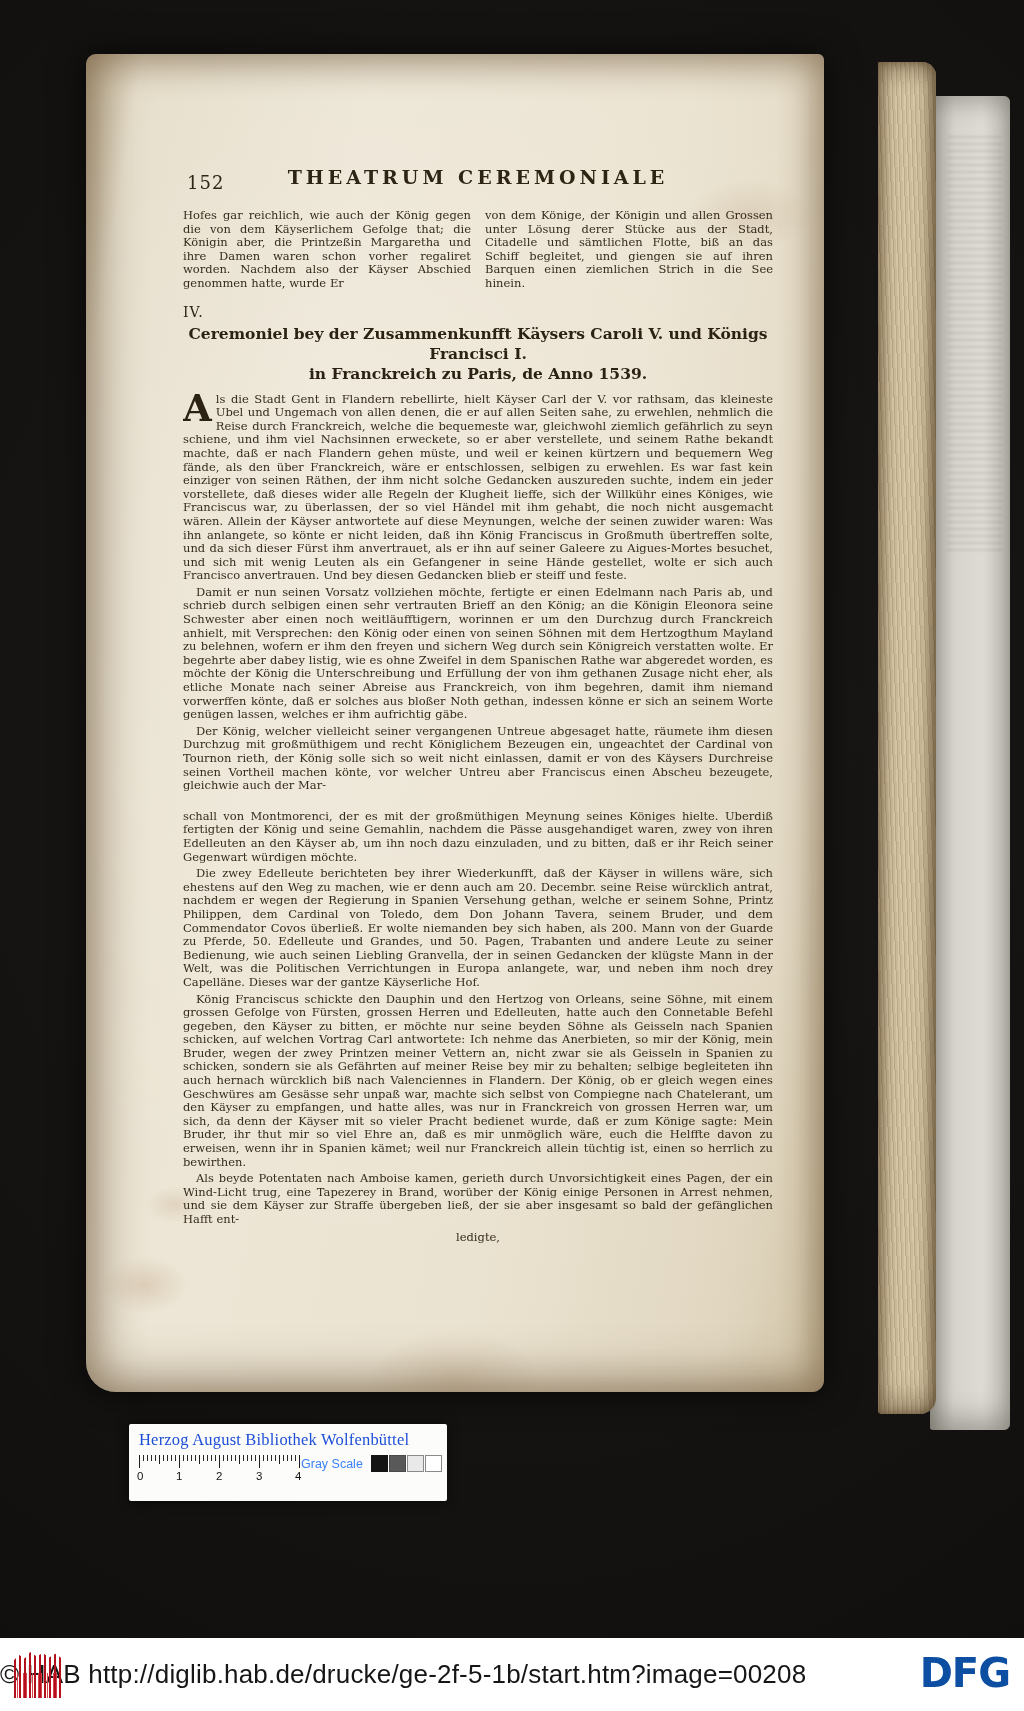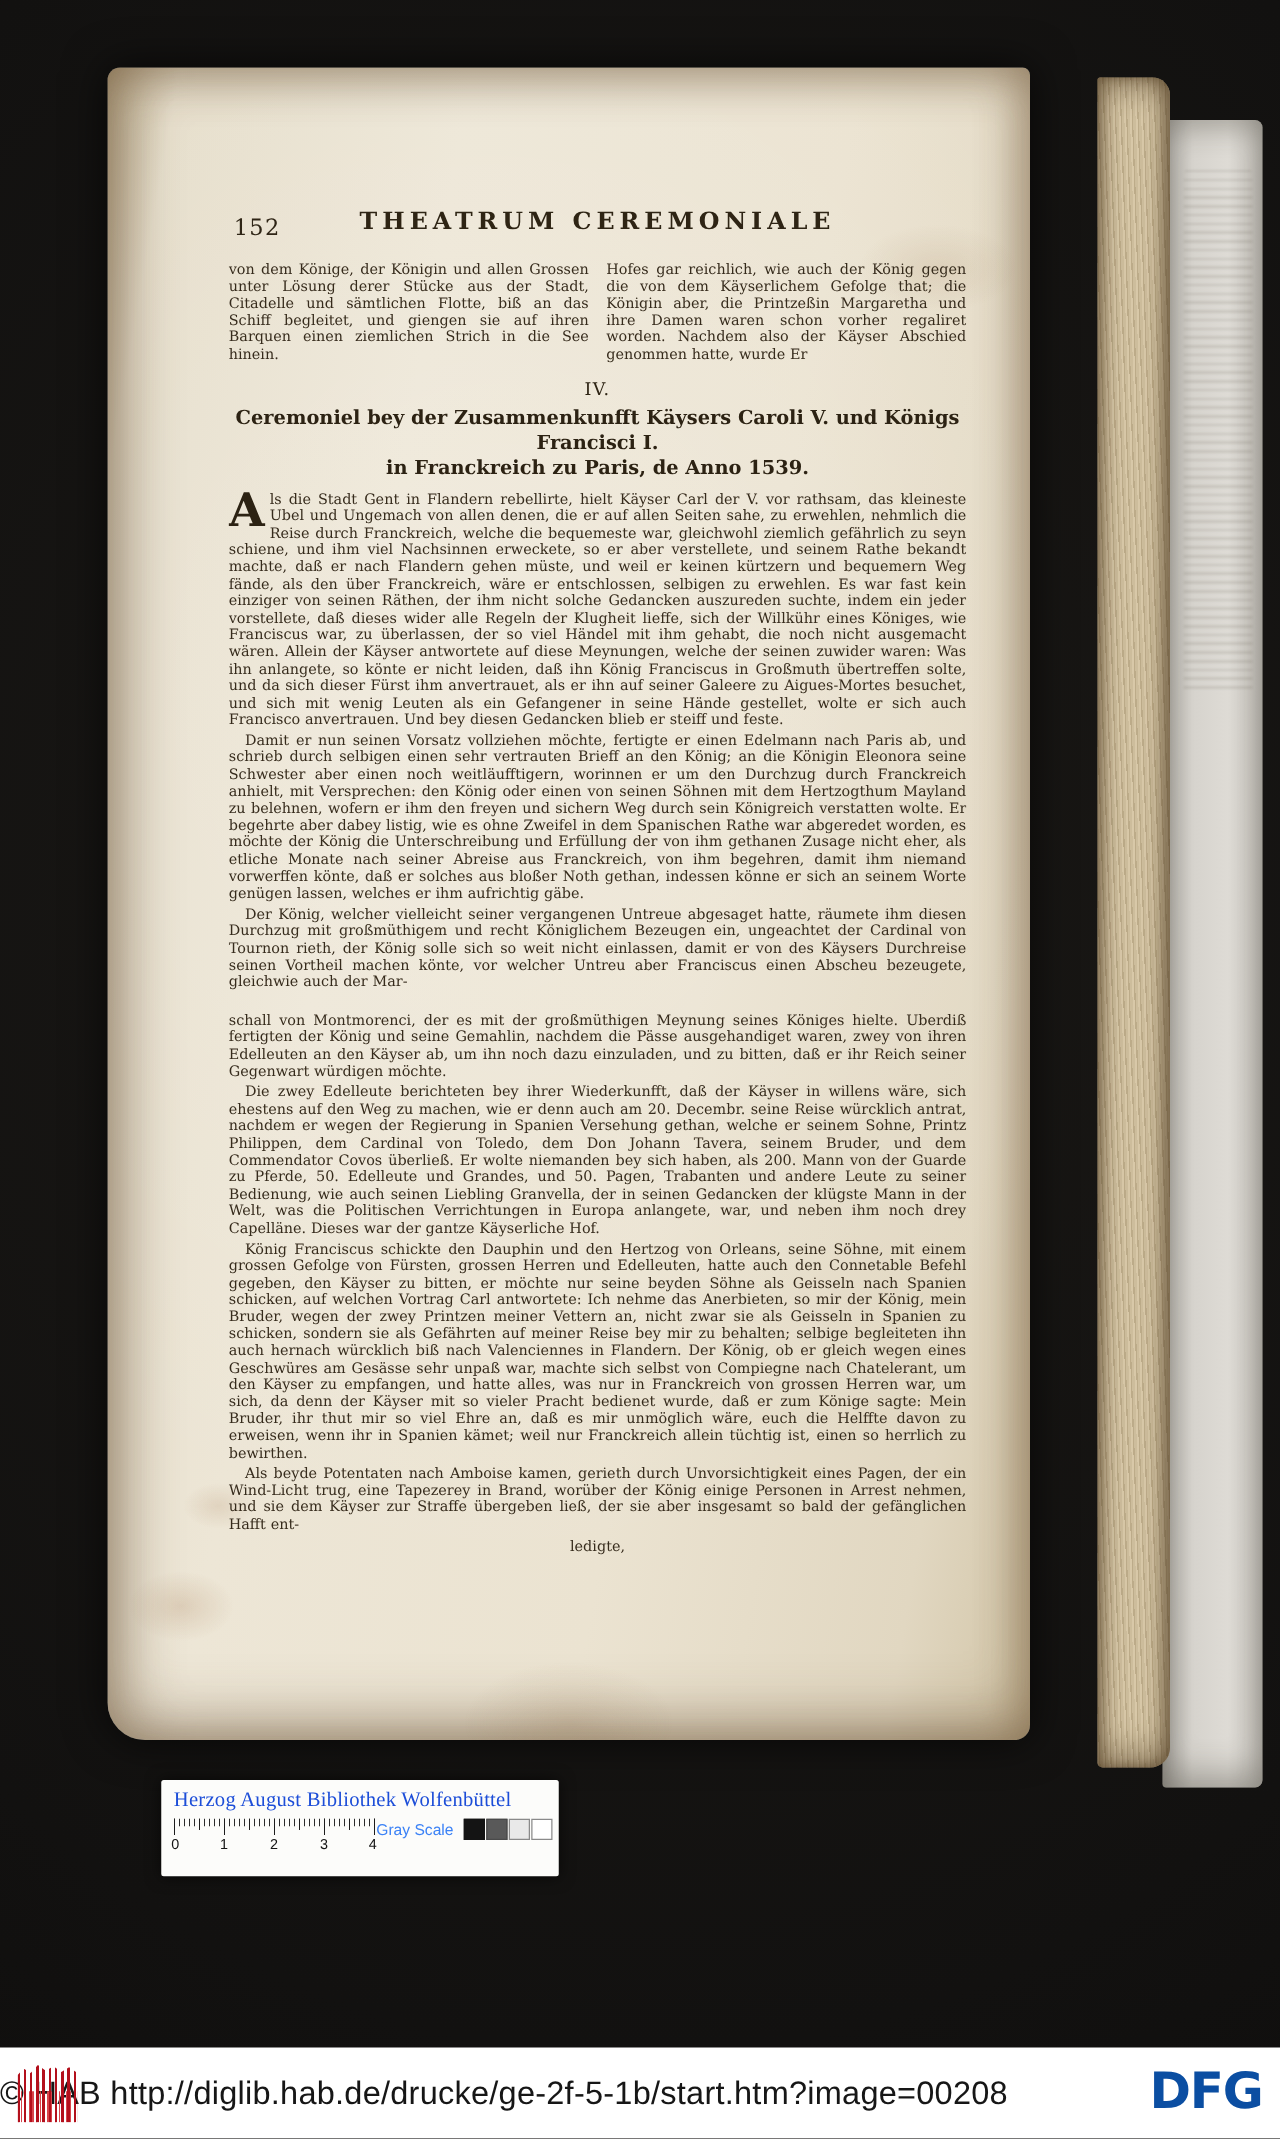--- a/index.html
+++ b/index.html
@@ -73,21 +73,21 @@
   }
 
   .cols { display: flex; gap: 14px; }
   .cols .col { flex: 1 1 0; }
 
   .bodytext, .cols p {
     font-size: 11.5px; line-height: 13.6px; text-align: justify;
     color: #362b1c; word-spacing: .2px;
   }
   .intro { margin-top: 15px; }
-  .section-num { margin-top: 13px; text-align: center; font-size: 14px; letter-spacing: 1px; color: #2e2414; }
+  .section-num { margin-top: 13px; text-align: left; font-size: 14px; letter-spacing: 1px; color: #2e2414; }
   .chapter-heading { margin-top: 4px; text-align: center; font-size: 15.5px; font-weight: 700; line-height: 20px; color: #2c2213; }
   .body { margin-top: 9px; flex-direction: column; }
   .body p { margin-bottom: 3px; }
   .body p.ind { text-indent: 13px; }
   p.dropcap::first-letter {
     float: left; font-size: 37px; line-height: 29px; font-weight: 700;
     padding: 1px 4px 0 0; color: #2c2213;
   }
   .catchword { text-align: center; font-size: 11.5px; margin-top: 1px; color: #362b1c; }
 
@@ -162,22 +162,22 @@
 
   <div class="book-page">
     <div class="page-inner">
 
       <div class="page-header">
         <span class="page-num">152</span>
         <span class="running-title">THEATRUM CEREMONIALE</span>
       </div>
 
       <div class="cols intro">
+        <p class="col">Hofes gar reichlich, wie auch der König gegen die von dem Käyserlichem Gefolge that; die Königin aber, die Printzeßin Margaretha und ihre Damen waren schon vorher regaliret worden. Nachdem also der Käyser Abschied genommen hatte, wurde Er</p>
         <p class="col">von dem Könige, der Königin und allen Grossen unter Lösung derer Stücke aus der Stadt, Citadelle und sämtlichen Flotte, biß an das Schiff begleitet, und giengen sie auf ihren Barquen einen ziemlichen Strich in die See hinein.</p>
-        <p class="col">Hofes gar reichlich, wie auch der König gegen die von dem Käyserlichem Gefolge that; die Königin aber, die Printzeßin Margaretha und ihre Damen waren schon vorher regaliret worden. Nachdem also der Käyser Abschied genommen hatte, wurde Er</p>
       </div>
 
       <div class="section-num">IV.</div>
 
       <div class="chapter-heading">
         <div>Ceremoniel bey der Zusammenkunfft Käysers Caroli V. und Königs Francisci I.</div>
         <div>in Franckreich zu Paris, de Anno 1539.</div>
       </div>
 
       <div class="cols body">

